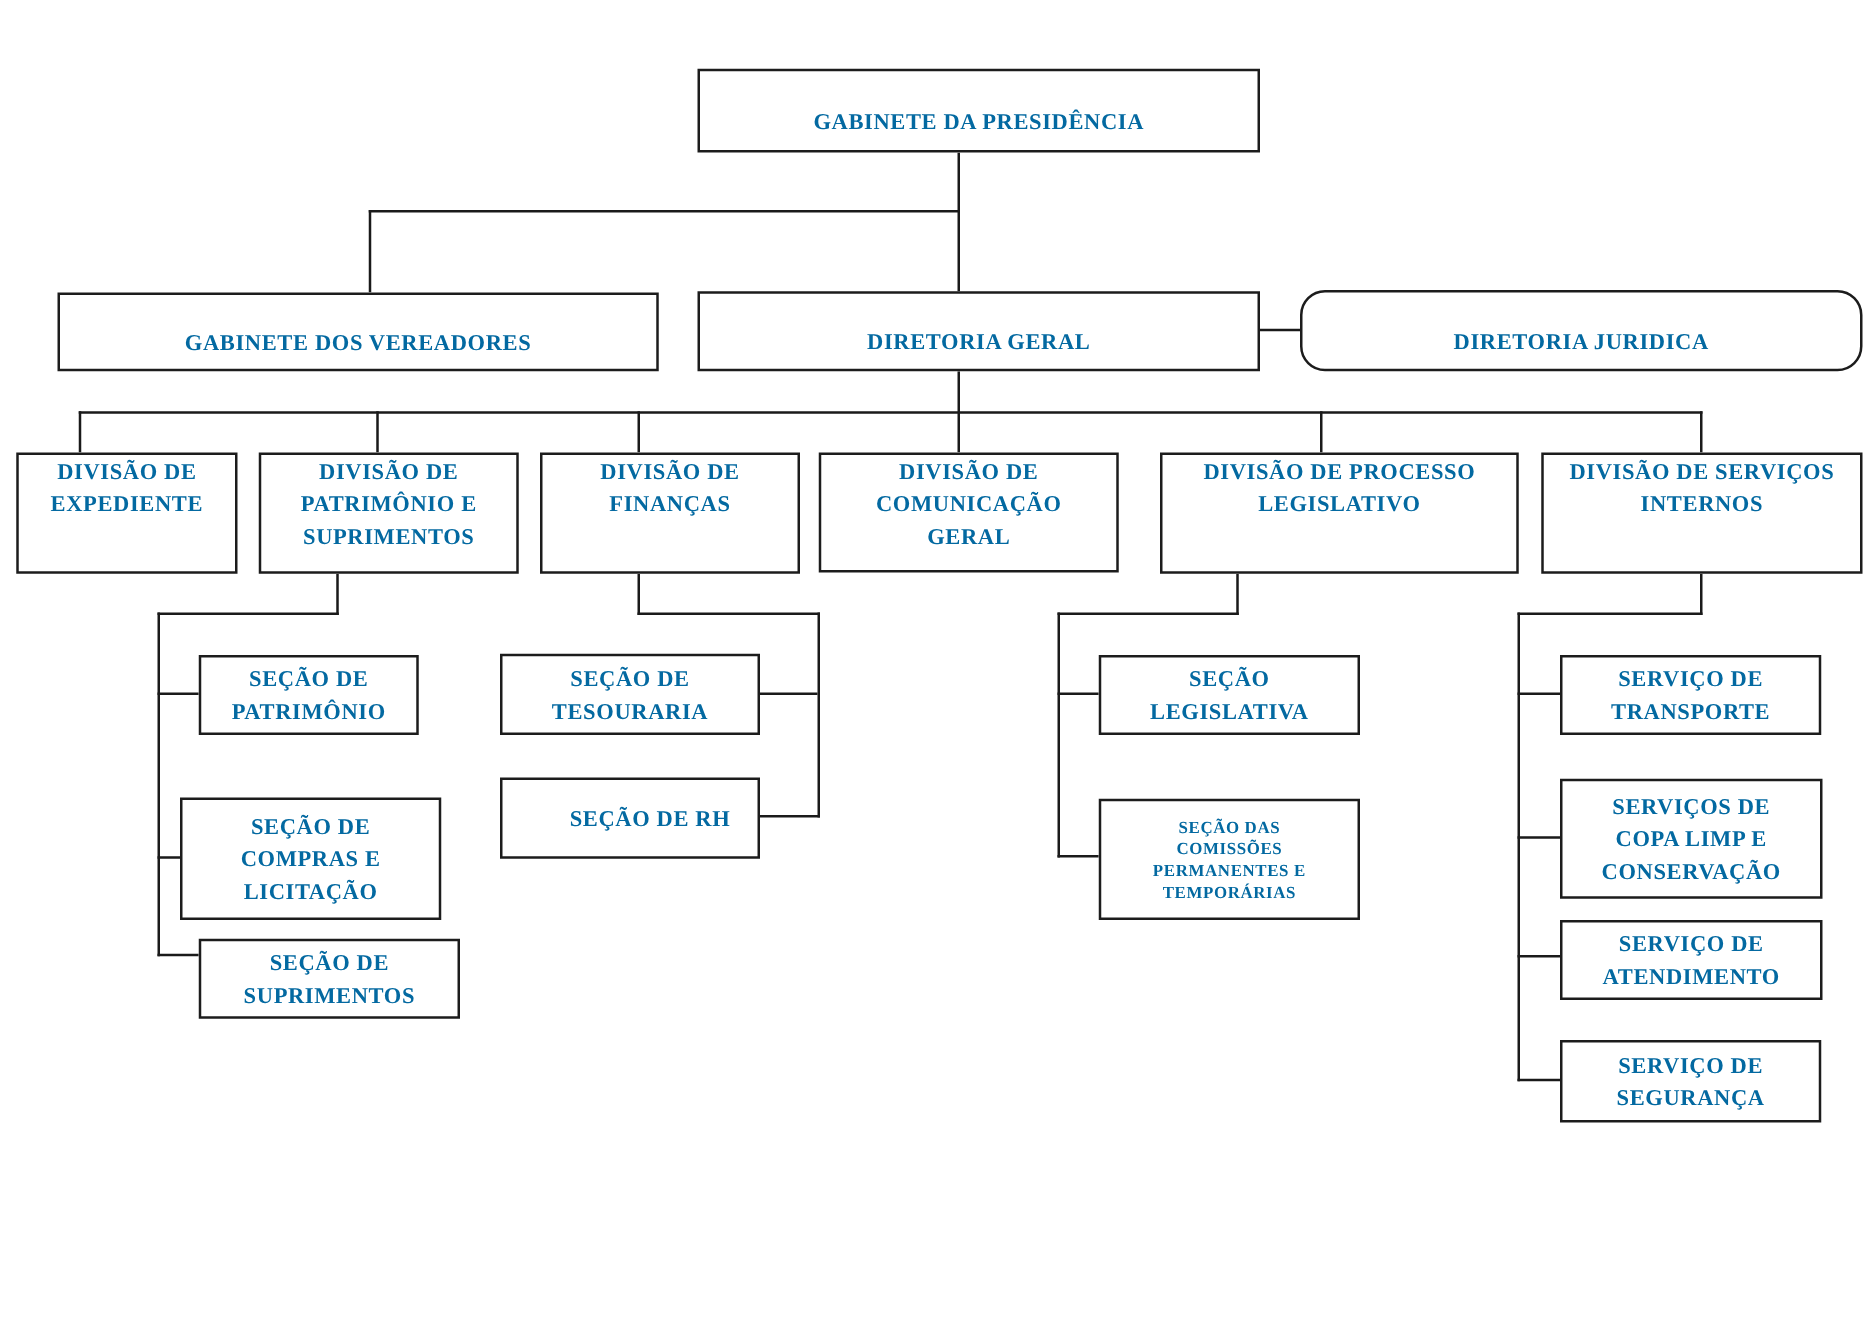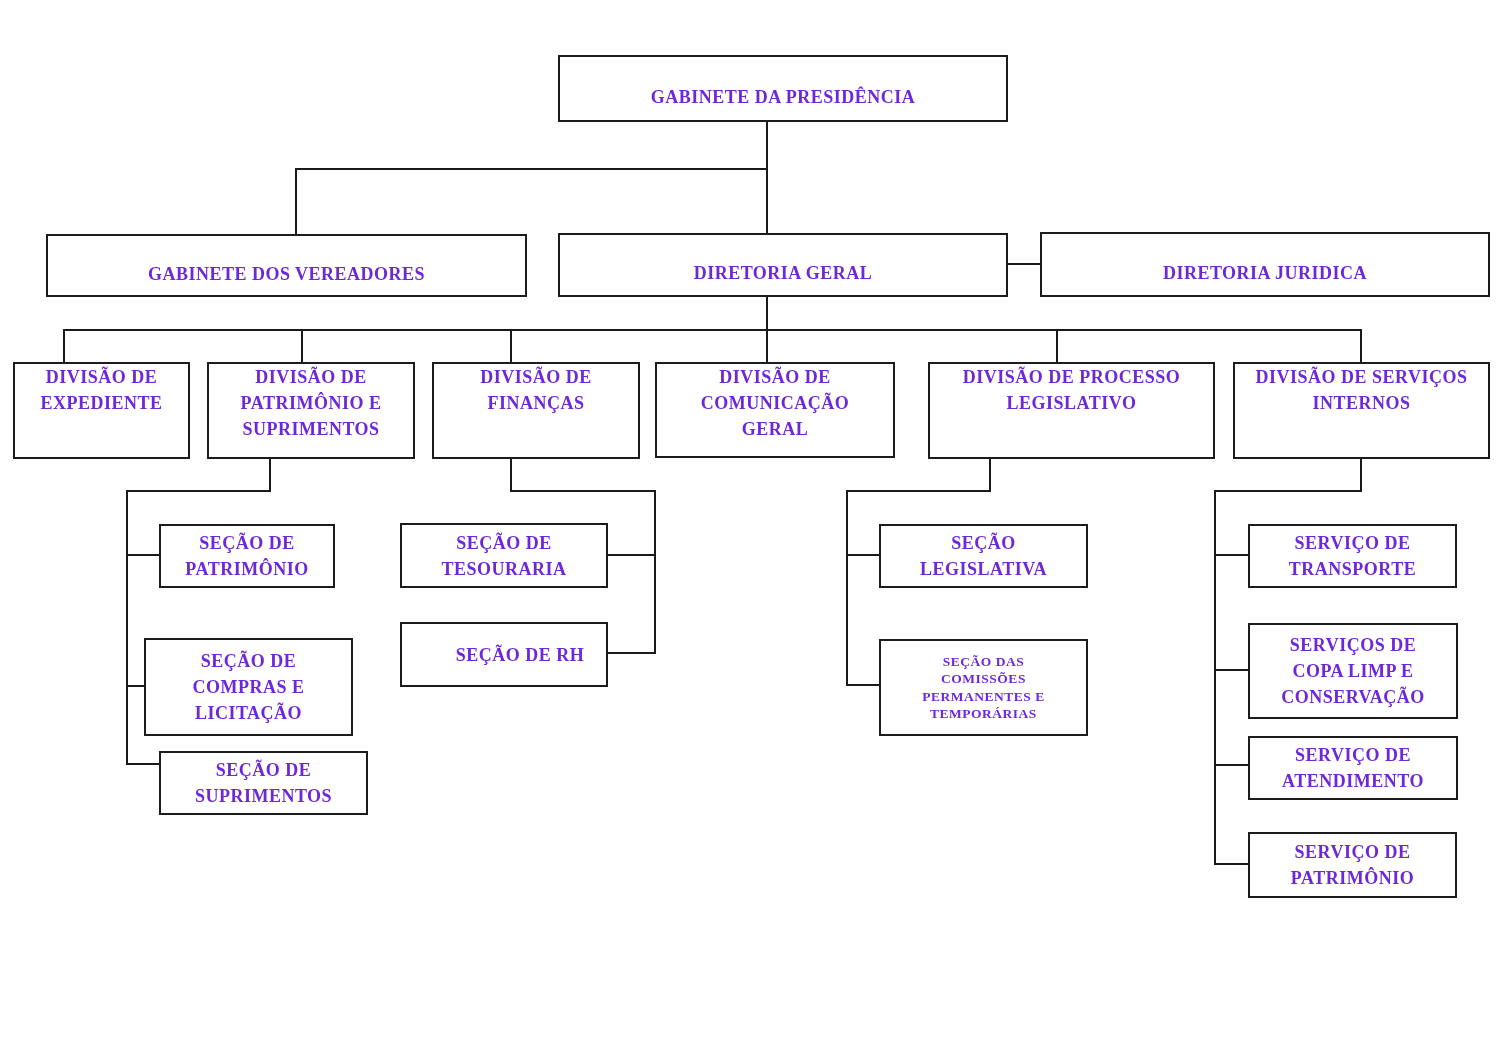--- a/index.html
+++ b/index.html
@@ -1,20 +1,20 @@
 <!DOCTYPE html>
 <html><head>
 <meta charset="utf-8">
 <title>Organograma</title>
 <style>
   html,body{margin:0;padding:0;background:#ffffff;}
   #canvas{
     position:relative;width:1500px;height:1060px;background:#ffffff;overflow:hidden;
     font-family:"Liberation Serif","DejaVu Serif",serif;
-    font-weight:bold;color:#6d28d9;
+    font-weight:bold;color:#0369a1;
   }
   .box{
     position:absolute;box-sizing:border-box;border:2px solid #1c1c1c;background:#ffffff;
     display:flex;justify-content:center;text-align:center;
     font-size:18px;line-height:26px;letter-spacing:0.5px;
   }
   .box .txt{display:inline-block;}
   .top{align-items:flex-start;}
   .mid{align-items:center;}
   .low{align-items:center;padding-top:16px;}
@@ -68,21 +68,21 @@
   <div class="box low" style="left:558px;top:55px;width:450px;height:67px;">
     <span class="txt">GABINETE DA PRESIDÊNCIA</span>
   </div>
 
   <div class="box low" style="left:46px;top:234px;width:481px;height:63px;">
     <span class="txt">GABINETE DOS VEREADORES</span>
   </div>
   <div class="box low" style="left:558px;top:233px;width:450px;height:64px;">
     <span class="txt">DIRETORIA GERAL</span>
   </div>
-  <div class="box low" style="left:1040px;top:232px;width:450px;height:65px;">
+  <div class="box low" style="left:1040px;top:232px;width:450px;height:65px;border-radius:20px;">
     <span class="txt">DIRETORIA JURIDICA</span>
   </div>
 
   <div class="box top" style="left:13px;top:362px;width:177px;height:97px;">
     <span class="txt" style="max-width:145px;">DIVISÃO DE EXPEDIENTE</span>
   </div>
   <div class="box top" style="left:207px;top:362px;width:208px;height:97px;">
     <span class="txt" style="max-width:165px;">DIVISÃO DE PATRIMÔNIO E SUPRIMENTOS</span>
   </div>
   <div class="box top" style="left:432px;top:362px;width:208px;height:97px;">
@@ -125,16 +125,16 @@
   <div class="box mid" style="left:1248px;top:524px;width:209px;height:64px;">
     <span class="txt" style="max-width:155px;">SERVIÇO DE TRANSPORTE</span>
   </div>
   <div class="box mid" style="left:1248px;top:623px;width:210px;height:96px;">
     <span class="txt" style="max-width:165px;">SERVIÇOS DE COPA LIMP E CONSERVAÇÃO</span>
   </div>
   <div class="box mid" style="left:1248px;top:736px;width:210px;height:64px;">
     <span class="txt" style="max-width:160px;">SERVIÇO DE ATENDIMENTO</span>
   </div>
   <div class="box mid" style="left:1248px;top:832px;width:209px;height:66px;">
-    <span class="txt" style="max-width:150px;">SERVIÇO DE PATRIMÔNIO</span>
+    <span class="txt" style="max-width:150px;">SERVIÇO DE SEGURANÇA</span>
   </div>
 
 </div>
 
 </body></html>

